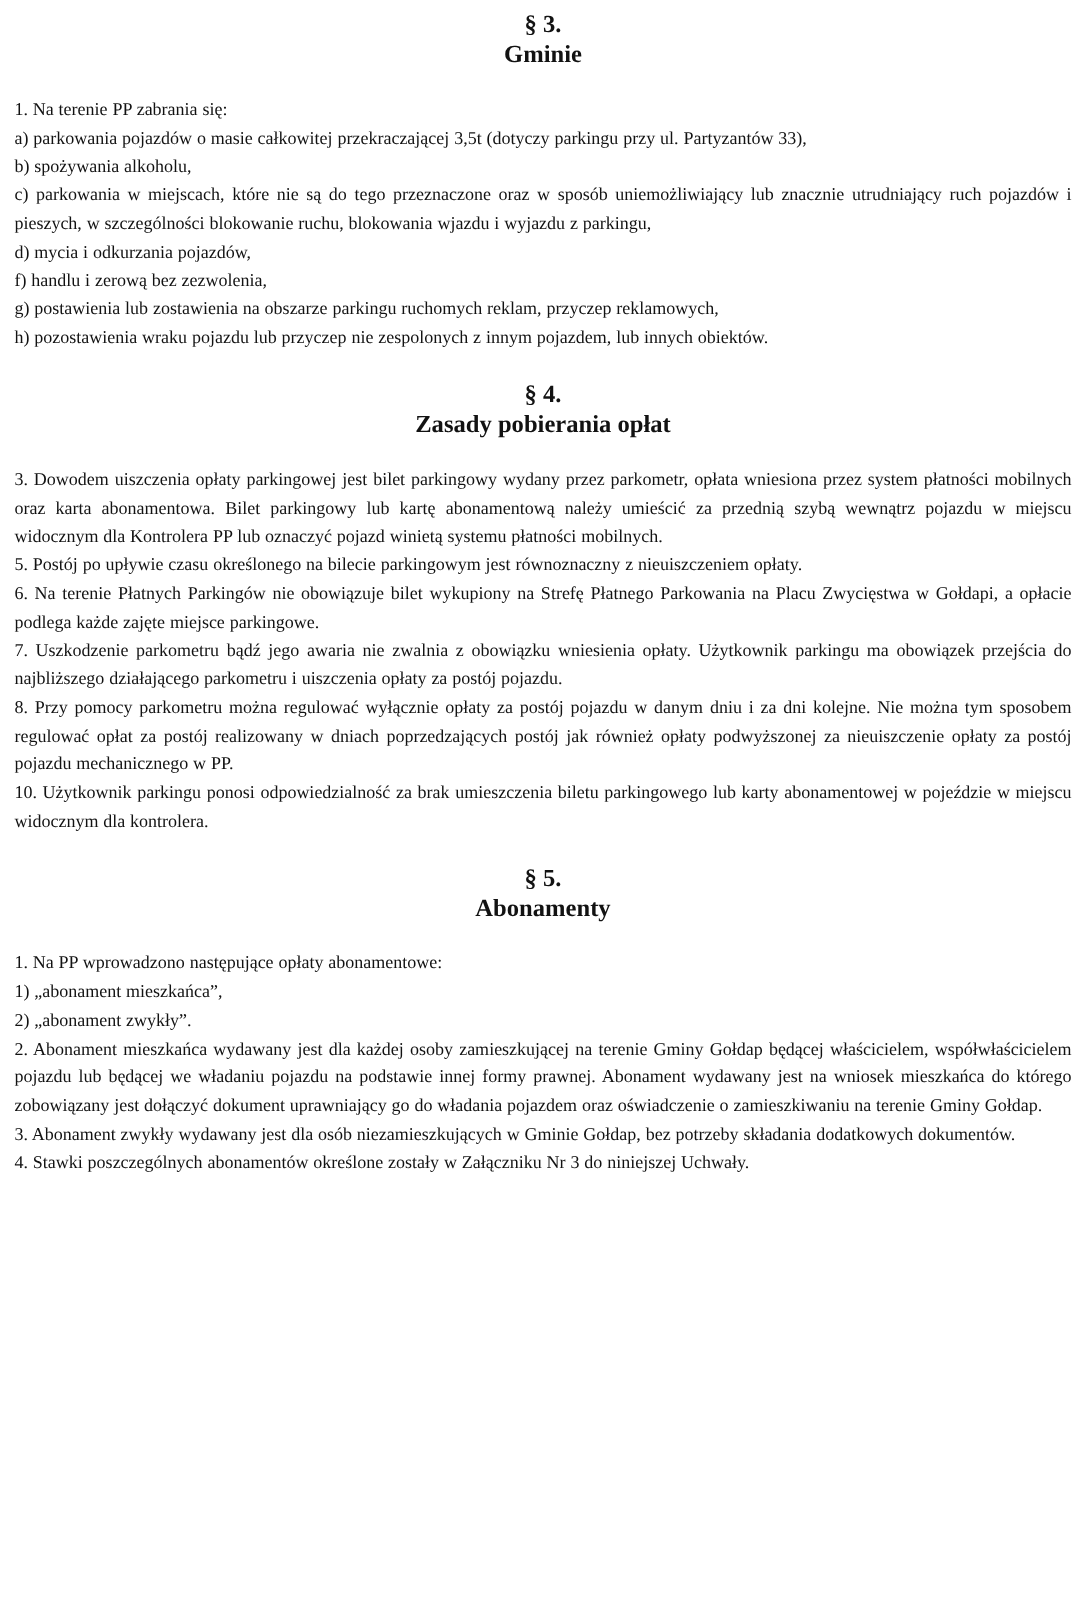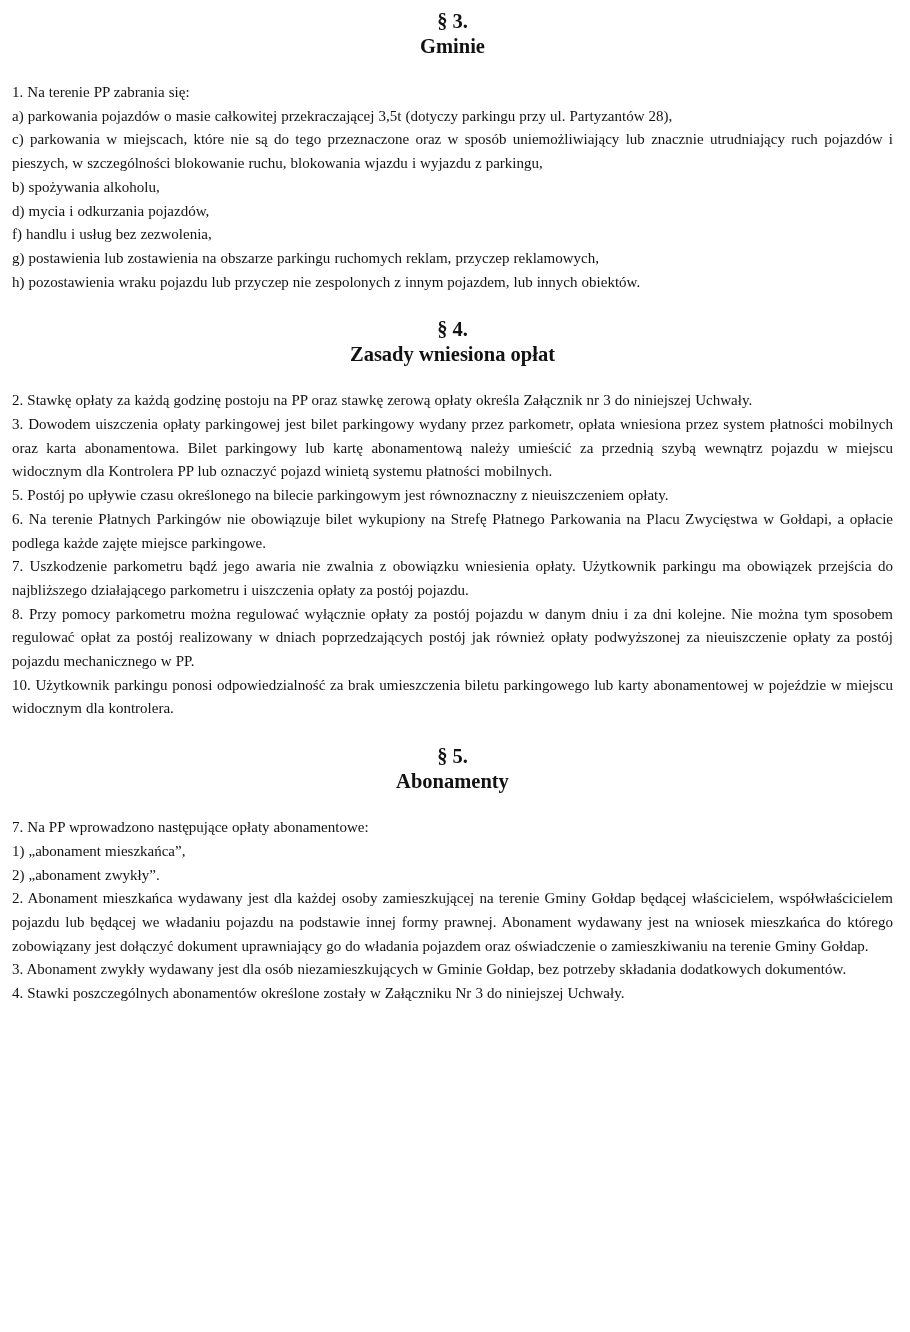--- a/index.html
+++ b/index.html
@@ -43,49 +43,48 @@
 <body>
 
 <div class="page">
 
   <section class="sec">
     <header class="sec-head">
       <div>§ 3.</div>
       <div>Gminie</div>
     </header>
     <p class="para">1. Na terenie PP zabrania się:</p>
-    <p class="para">a) parkowania pojazdów o masie całkowitej przekraczającej 3,5t (dotyczy parkingu przy ul. Partyzantów 28),</p>
+    <p class="para">a) parkowania pojazdów o masie całkowitej przekraczającej 3,5t (dotyczy parkingu przy ul. Partyzantów 33),</p>
+    <p class="para">b) spożywania alkoholu,</p>
     <p class="para">c) parkowania w miejscach, które nie są do tego przeznaczone oraz w sposób uniemożliwiający lub znacznie utrudniający ruch pojazdów i pieszych, w szczególności blokowanie ruchu, blokowania wjazdu i wyjazdu z parkingu,</p>
-    <p class="para">b) spożywania alkoholu,</p>
     <p class="para">d) mycia i odkurzania pojazdów,</p>
-    <p class="para">f) handlu i usług bez zezwolenia,</p>
+    <p class="para">f) handlu i zerową bez zezwolenia,</p>
     <p class="para">g) postawienia lub zostawienia na obszarze parkingu ruchomych reklam, przyczep reklamowych,</p>
     <p class="para">h) pozostawienia wraku pojazdu lub przyczep nie zespolonych z innym pojazdem, lub innych obiektów.</p>
   </section>
 
   <section class="sec">
     <header class="sec-head">
       <div>§ 4.</div>
-      <div>Zasady wniesiona opłat</div>
+      <div>Zasady pobierania opłat</div>
     </header>
-    <p class="para">2. Stawkę opłaty za każdą godzinę postoju na PP oraz stawkę zerową opłaty określa Załącznik nr 3 do niniejszej Uchwały.</p>
     <p class="para">3. Dowodem uiszczenia opłaty parkingowej jest bilet parkingowy wydany przez parkometr, opłata wniesiona przez system płatności mobilnych oraz karta abonamentowa. Bilet parkingowy lub kartę abonamentową należy umieścić za przednią szybą wewnątrz pojazdu w miejscu widocznym dla Kontrolera PP lub oznaczyć pojazd winietą systemu płatności mobilnych.</p>
     <p class="para">5. Postój po upływie czasu określonego na bilecie parkingowym jest równoznaczny z nieuiszczeniem opłaty.</p>
     <p class="para">6. Na terenie Płatnych Parkingów nie obowiązuje bilet wykupiony na Strefę Płatnego Parkowania na Placu Zwycięstwa w Gołdapi, a opłacie podlega każde zajęte miejsce parkingowe.</p>
     <p class="para">7. Uszkodzenie parkometru bądź jego awaria nie zwalnia z obowiązku wniesienia opłaty. Użytkownik parkingu ma obowiązek przejścia do najbliższego działającego parkometru i uiszczenia opłaty za postój pojazdu.</p>
     <p class="para">8. Przy pomocy parkometru można regulować wyłącznie opłaty za postój pojazdu w danym dniu i za dni kolejne. Nie można tym sposobem regulować opłat za postój realizowany w dniach poprzedzających postój jak również opłaty podwyższonej za nieuiszczenie opłaty za postój pojazdu mechanicznego w PP.</p>
     <p class="para">10. Użytkownik parkingu ponosi odpowiedzialność za brak umieszczenia biletu parkingowego lub karty abonamentowej w pojeździe w miejscu widocznym dla kontrolera.</p>
   </section>
 
   <section class="sec">
     <header class="sec-head">
       <div>§ 5.</div>
       <div>Abonamenty</div>
     </header>
-    <p class="para">7. Na PP wprowadzono następujące opłaty abonamentowe:</p>
+    <p class="para">1. Na PP wprowadzono następujące opłaty abonamentowe:</p>
     <p class="para">1) „abonament mieszkańca”,</p>
     <p class="para">2) „abonament zwykły”.</p>
     <p class="para">2. Abonament mieszkańca wydawany jest dla każdej osoby zamieszkującej na terenie Gminy Gołdap będącej właścicielem, współwłaścicielem pojazdu lub będącej we władaniu pojazdu na podstawie innej formy prawnej. Abonament wydawany jest na wniosek mieszkańca do którego zobowiązany jest dołączyć dokument uprawniający go do władania pojazdem oraz oświadczenie o zamieszkiwaniu na terenie Gminy Gołdap.</p>
     <p class="para">3. Abonament zwykły wydawany jest dla osób niezamieszkujących w Gminie Gołdap, bez potrzeby składania dodatkowych dokumentów.</p>
     <p class="para">4. Stawki poszczególnych abonamentów określone zostały w Załączniku Nr 3 do niniejszej Uchwały.</p>
   </section>
 
 </div>
 
 </body></html>

